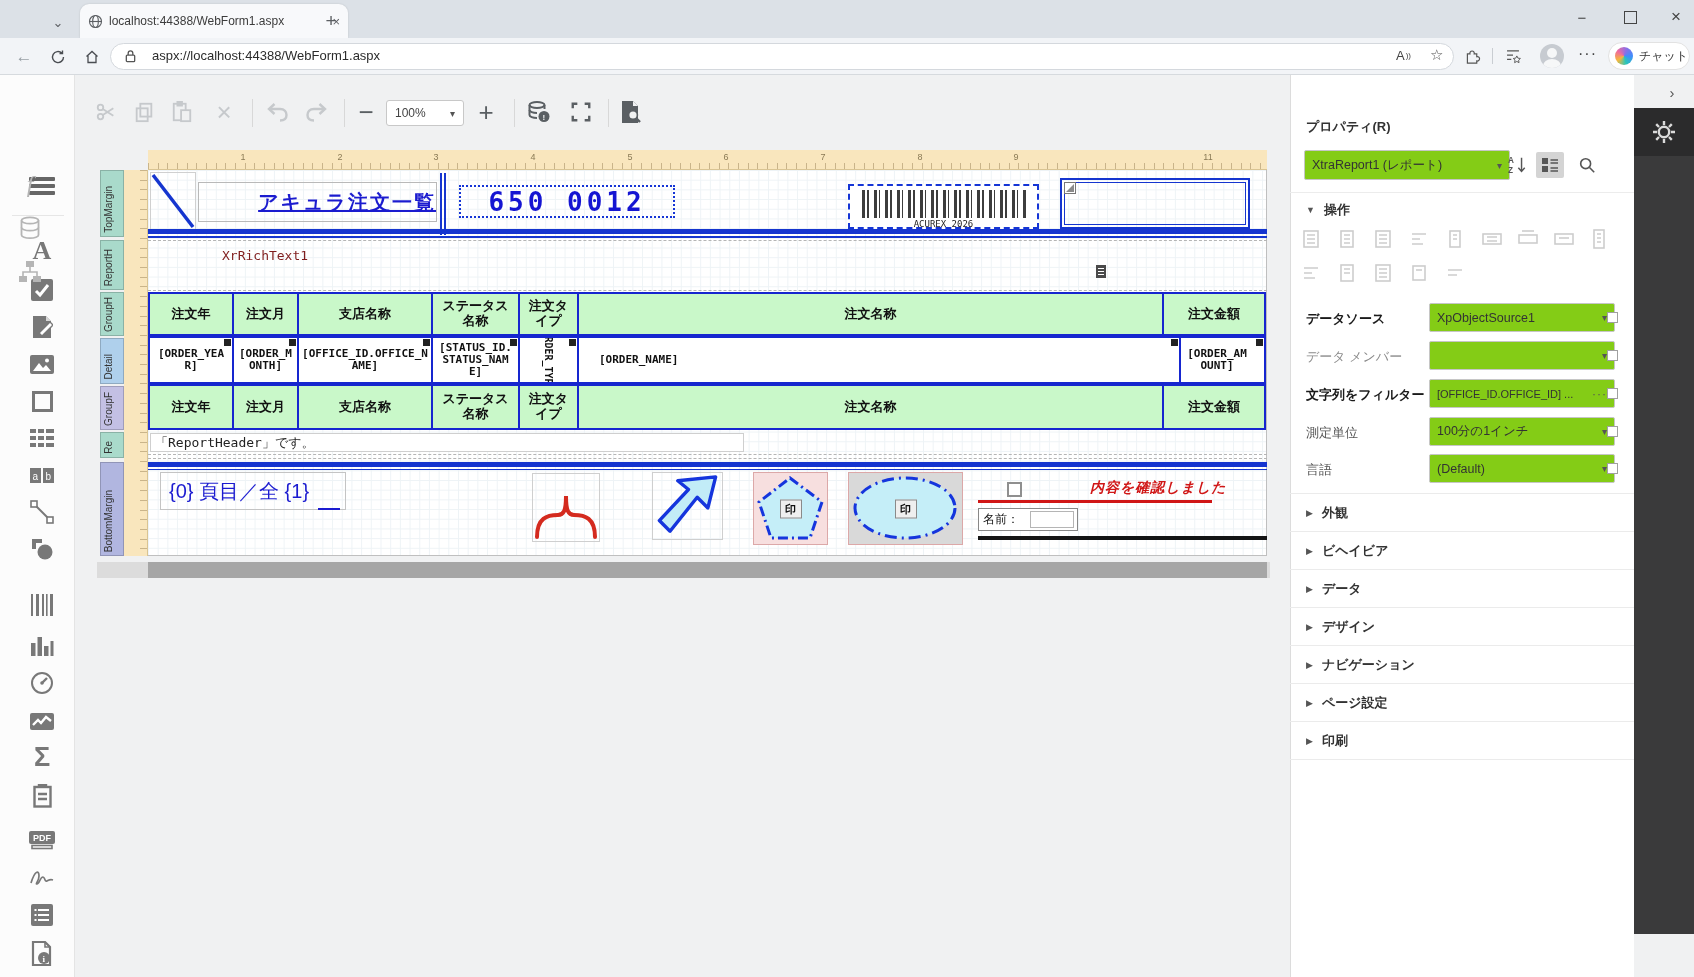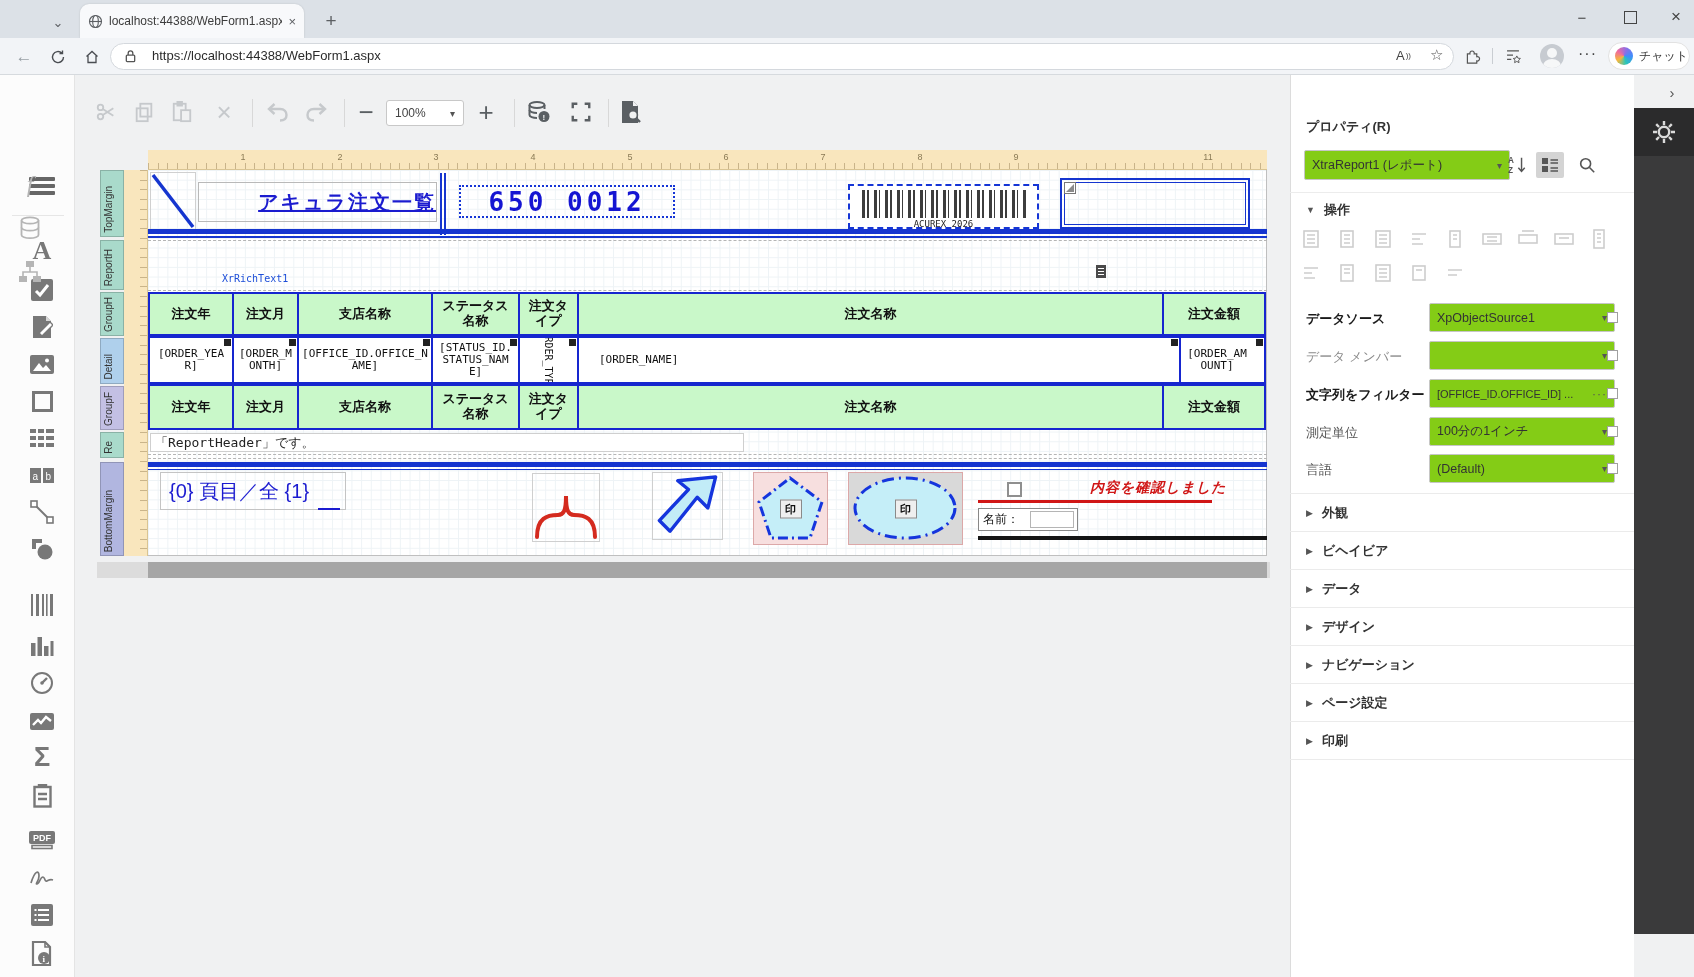--- a/index.html
+++ b/index.html
@@ -3,21 +3,21 @@
 <meta charset="utf-8">
 <style>
   html,body{margin:0;padding:0;background:#555;}
   .stage{position:relative;width:1694px;height:977px;overflow:hidden;background:#f0f1f2;
          font-family:"Liberation Sans",sans-serif;color:#333;}
   .abs{position:absolute;box-sizing:border-box;}
   .mono{font-family:"DejaVu Sans Mono",monospace;}
   svg{display:block;}
   
   .tabbar{left:0;top:0;width:1694px;height:38px;background:#dce1e7;}
-  .tab{left:80px;top:4px;width:224px;height:34px;background:#f8f9fb;border-radius:9px 9px 0 0;
+  .tab{left:80px;top:4px;width:268px;height:34px;background:#f8f9fb;border-radius:9px 9px 0 0;
        display:flex;align-items:center;padding:0 8px;box-shadow:0 0 2px rgba(0,0,0,.15);}
   .tab-title{font-size:12px;color:#3c3c3c;white-space:nowrap;overflow:hidden;flex:1;margin:0 6px;}
   .icon-btn{display:flex;align-items:center;justify-content:center;color:#5c5f63;}
   .winbtn{width:44px;height:30px;top:2px;display:flex;align-items:center;justify-content:center;color:#444;font-size:15px;}
   .urlbar{left:0;top:38px;width:1694px;height:37px;background:#f2f4f7;border-bottom:1px solid #d6dade;}
   .pill{left:110px;top:43px;width:1344px;height:27px;background:#fff;border:1px solid #d4d8dd;border-radius:14px;}
   .url-text{left:152px;top:48px;font-size:13px;color:#2b2b2b;}
   .avatar{width:24px;height:24px;border-radius:50%;background:#c7cbd1;overflow:hidden;}
   .avatar:before{content:"";position:absolute;left:7px;top:4px;width:10px;height:10px;border-radius:50%;background:#f6f7f8;}
   .avatar:after{content:"";position:absolute;left:3px;top:15px;width:18px;height:14px;border-radius:50%;background:#f6f7f8;}
@@ -50,21 +50,21 @@
       background-size:9.7px 9.7px;border-right:1px solid #bfbfbf;border-bottom:1px solid #bfbfbf;}
   .dashsep{left:148px;width:1119px;height:0;border-top:1px dashed #b5b5b5;}
   .blueline{left:148px;width:1119px;background:#1535cf;}
   
   .trow{left:148px;width:1118px;display:flex;border:2px solid #1626cf;background:#c9f8c9;}
   .trow .c{border-right:2px solid #1626cf;display:flex;align-items:center;justify-content:center;
            text-align:center;font-weight:bold;font-size:13px;line-height:1.12;color:#111;
            word-break:break-all;padding:0 3px;position:relative;}
   .trow .c:last-child{border-right:none;}
   .drow{background:#fff;}
-  .drow .c{font-weight:normal;font-family:"DejaVu Sans Mono",monospace;font-size:11px;line-height:1.1;}
+  .drow .c{font-weight:bold;font-family:"DejaVu Sans Mono",monospace;font-size:11px;line-height:1.1;}
   .handle{position:absolute;top:1px;right:1px;width:7px;height:7px;background:#222;}
   .notebox{background:#fff;border:1px solid #cfcfcf;display:flex;align-items:center;padding-left:4px;
            font-family:"DejaVu Sans Mono",monospace;font-size:13px;color:#222;}
   .shapebox{border:1px solid #cfcfcf;}
   .stampcore{position:absolute;left:50%;top:50%;transform:translate(-50%,-50%);width:20px;height:17px;
              background:#efefef;border:1px solid #8a8a8a;display:flex;align-items:center;justify-content:center;
              font-size:11px;font-weight:bold;color:#111;}
   
   .rpanel{left:1290px;top:75px;width:344px;height:902px;background:#fff;border-left:1px solid #dcdcdc;}
   .plabel{position:absolute;left:1306px;font-size:13px;color:#333;}
@@ -124,21 +124,21 @@
   </div>
   <div class="abs pill"></div>
   <div class="abs icon-btn" style="left:124px;top:49px;">
     <svg width="13" height="15" viewBox="0 0 14 16">
         <g fill="none" stroke="#555" stroke-width="1.4">
           <rect x="2.5" y="6.5" width="9" height="7" rx="1"></rect>
           <path d="M4.5 6.5 V4.5 a2.5 2.5 0 0 1 5 0 V6.5"></path>
         </g>
       </svg>
   </div>
-  <div class="abs url-text">https://localhost:44388/WebForm1.aspx</div>
+  <div class="abs url-text">aspx://localhost:44388/WebForm1.aspx</div>
   <div class="abs icon-btn" style="left:1396px;top:48px;font-size:13px;color:#444;">A<span style="font-size:8px;margin-left:1px;">))</span></div>
   <div class="abs icon-btn" style="left:1430px;top:46px;font-size:15px;color:#555;">☆</div>
   <div class="abs icon-btn" style="left:1464px;top:47px;">
     <svg width="17" height="17" viewBox="0 0 20 20">
         <path d="M4 8 h3 a2.6 2.6 0 1 1 5 0 h3 v3.4 a2.6 2.6 0 1 1 0 5 V19 H4 Z" fill="none" stroke="#555" stroke-width="1.4"></path>
       </svg>
   </div>
   <div class="abs" style="left:1492px;top:48px;width:1px;height:16px;background:#c9cdd2;"></div>
   <div class="abs icon-btn" style="left:1504px;top:47px;">
     <svg width="18" height="17" viewBox="0 0 20 20">
@@ -453,21 +453,21 @@
       <svg width="10" height="10" viewBox="0 0 10 10">
           <path d="M1 9 L9 1 V9 Z" fill="#8a8a8a"></path>
         </svg>
     </div>
   </div>
   <div class="abs blueline" style="top:229px;height:5px;"></div>
   <div class="abs blueline" style="top:236px;height:2px;"></div>
 
   <div class="abs dashsep" style="top:240px;"></div>
 
-  <div class="abs mono" style="left:222px;top:273px;font-size:10px;color:#1d4ed8;">
+  <div class="abs mono" style="left:222px;top:248px;font-size:13px;color:#7f1d1d;">
     <span>XrRichText1</span>
   </div>
   <div class="abs" style="left:1096px;top:265px;">
     <svg width="10" height="13" viewBox="0 0 10 13">
         <rect width="10" height="13" fill="#4a4a4a"></rect>
         <g stroke="#fff" stroke-width="1">
           <path d="M2 3.5 H8 M2 6.5 H8 M2 9.5 H8"></path>
         </g>
       </svg>
   </div>

